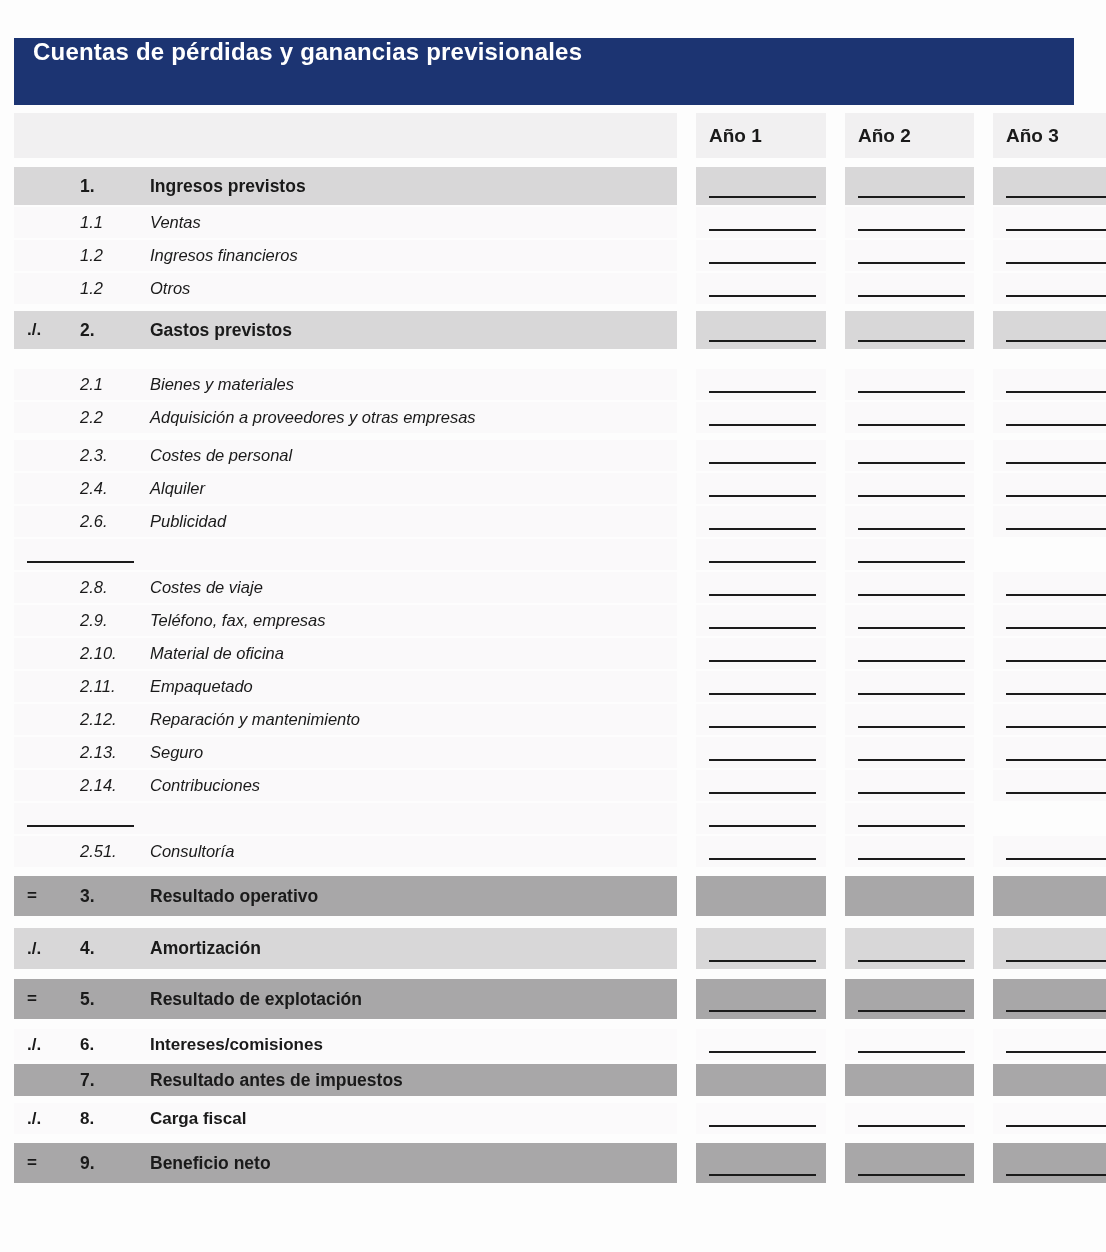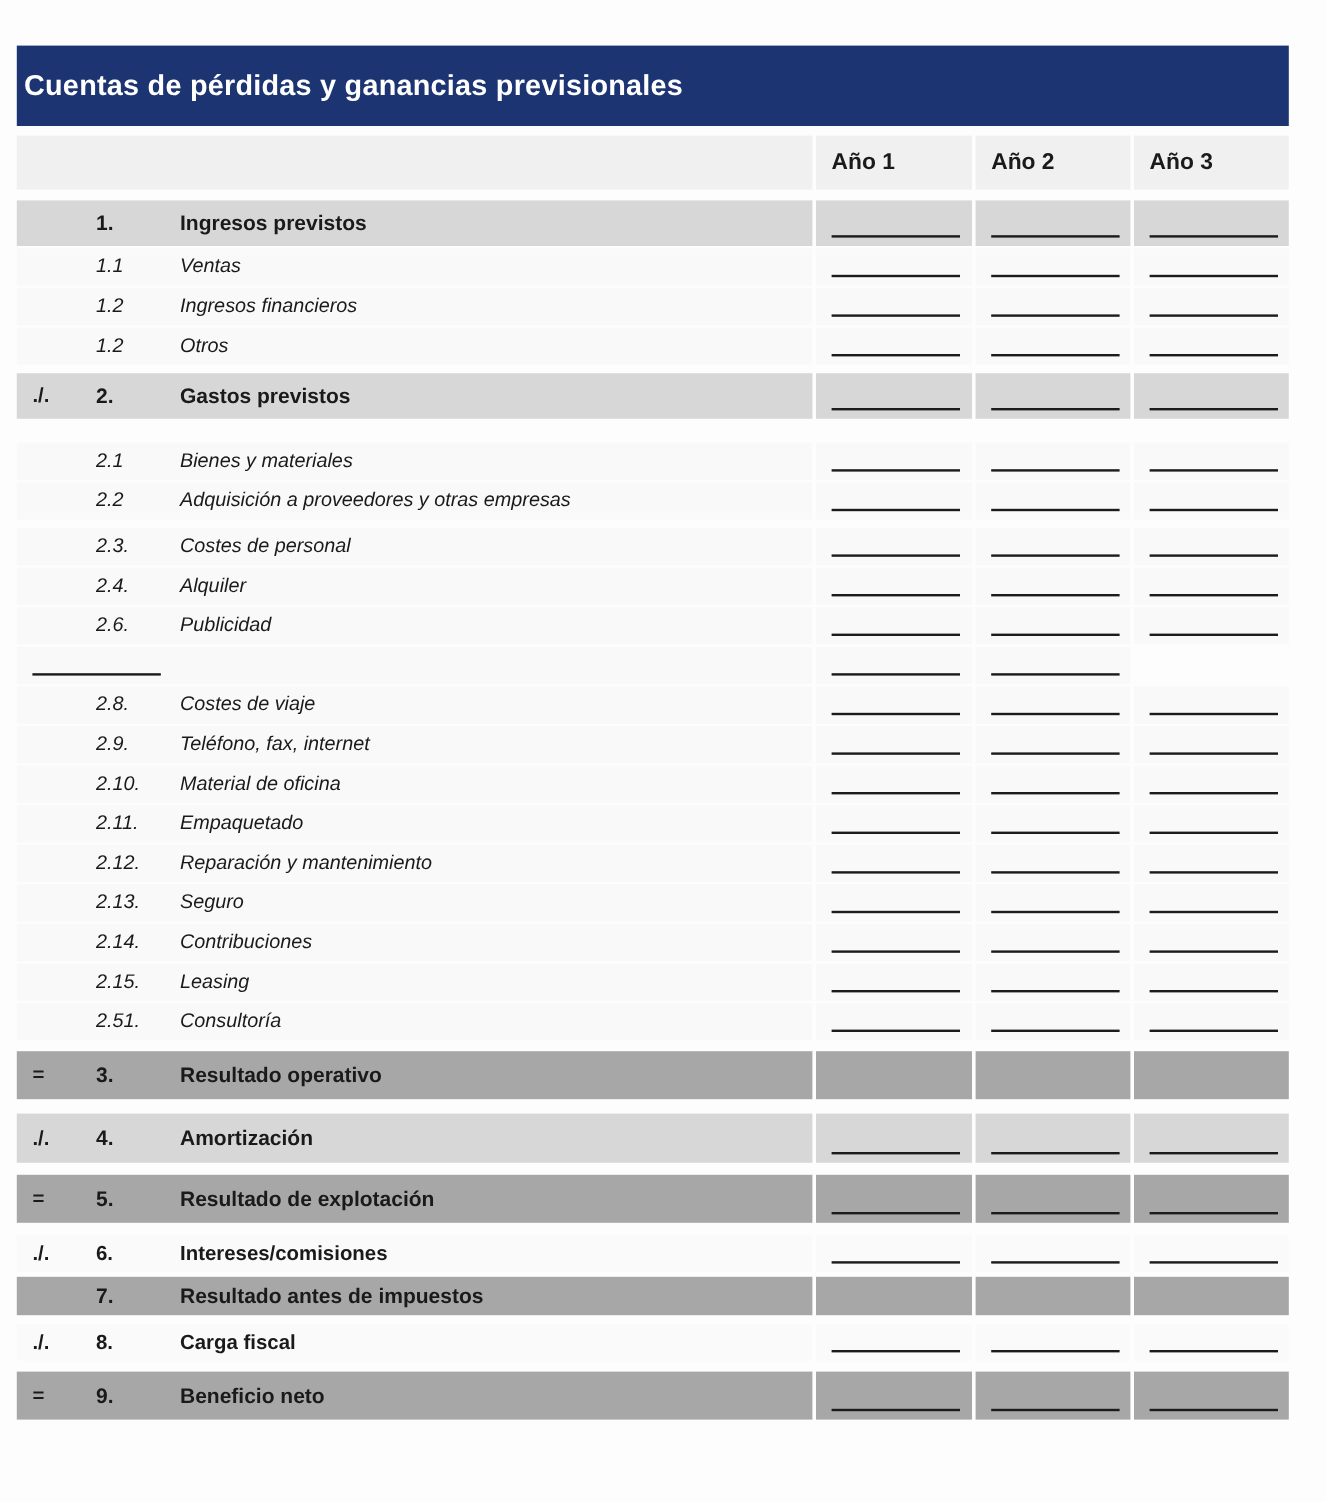--- a/index.html
+++ b/index.html
@@ -3,30 +3,30 @@
 <meta charset="utf-8">
 <style>
   * { margin:0; padding:0; box-sizing:border-box; }
   html,body { width:1106px; background:#fdfdfd; font-family:"Liberation Sans", sans-serif; color:#1a1a1a; }
   body { height:1252px; overflow:hidden; }
 
   .doc { width:1060px; margin:38px 0 0 14px; }
 
   
   .title-bar {
-    height:67px; background:#1c3472; display:flex; align-items:center;
-    padding-left:6px; margin-bottom:8px;
+    height:67px; background:#1c3472; display:flex; align-items:flex-start;
+    padding-left:19px; margin-bottom:8px;
   }
   .title-bar h1 { color:#ffffff; font-size:24px; font-weight:bold; letter-spacing:0.2px; }
 
   
   .grid-row {
     display:grid;
     grid-template-columns:663px 130px 129px 129px;
-    column-gap:3px;
+    column-gap:19px;
   }
   .grid-row > div { position:relative; }
 
   
   .head-row { height:45px; margin-bottom:9px; }
   .head-row > div { background:#f1f0f1; display:flex; align-items:center; }
   .head-row .col-h { padding-left:13px; font-size:19px; font-weight:bold; }
 
   
   .row { }
@@ -265,21 +265,21 @@
           <span class="blank-line"></span>
         </div>
         <div>
           <span class="blank-line"></span>
         </div>
       </div>
       <div class="grid-row row item">
         <div class="cell-label">
           <span class="prefix"></span>
           <span class="num">2.9.</span>
-          <span class="lbl">Teléfono, fax, internet</span>
+          <span class="lbl">Teléfono, fax, empresas</span>
         </div>
         <div>
           <span class="blank-line"></span>
         </div>
         <div>
           <span class="blank-line"></span>
         </div>
         <div>
           <span class="blank-line"></span>
         </div>
@@ -358,25 +358,20 @@
           <span class="blank-line"></span>
         </div>
         <div>
           <span class="blank-line"></span>
         </div>
         <div>
           <span class="blank-line"></span>
         </div>
       </div>
       <div class="grid-row row item">
-        <div class="cell-label">
-          <span class="prefix"></span>
-          <span class="num">2.15.</span>
-          <span class="lbl">Leasing</span>
-        </div>
         <div>
           <span class="blank-line"></span>
         </div>
         <div>
           <span class="blank-line"></span>
         </div>
         <div>
           <span class="blank-line"></span>
         </div>
       </div>

